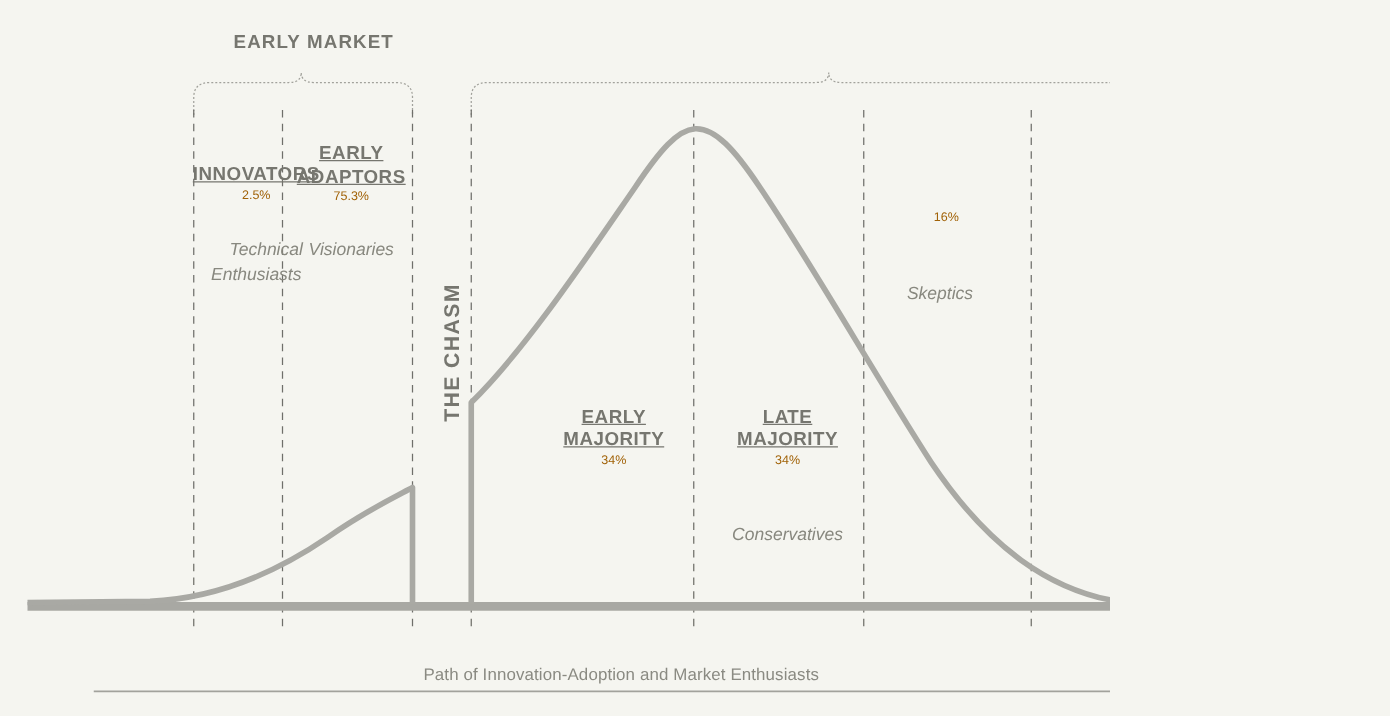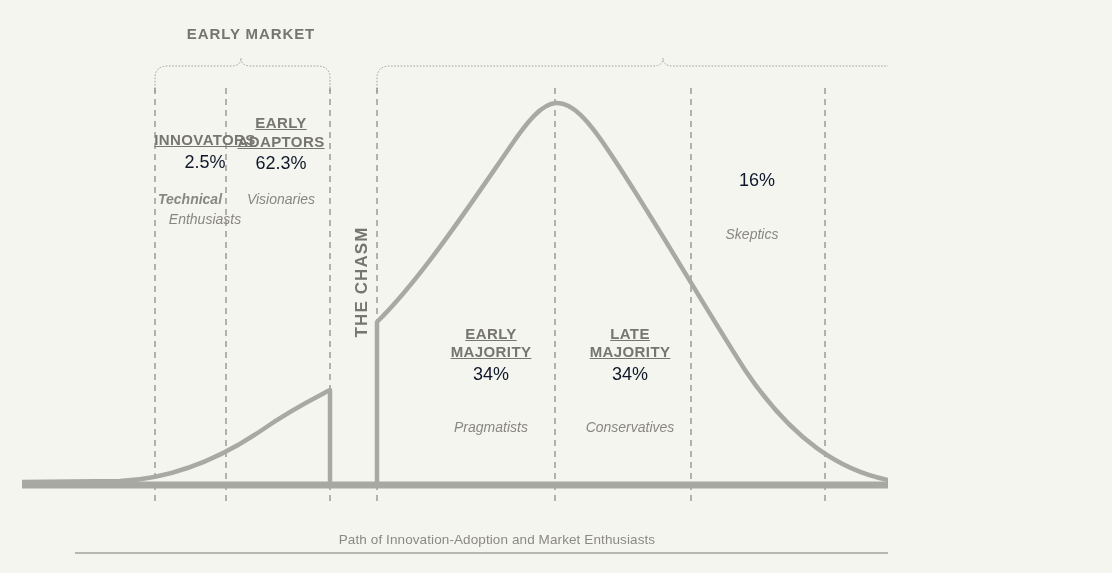--- a/index.html
+++ b/index.html
@@ -36,23 +36,23 @@
     color: #76766f;
   }
   .seg-name {
     font-size: 15px;
     font-weight: bold;
     letter-spacing: 0.4px;
     color: #76766f;
     text-decoration: underline;
   }
   .seg-pct {
-    font-size: 18px;
+    font-size: 10px;
     font-weight: normal;
-    color: #0f172a;
+    color: #a16207;
   }
   .seg-alias {
     font-size: 14px;
     font-style: italic;
     color: #88887f;
   }
   .chasm {
     position: absolute;
     font-size: 17px;
     font-weight: bold;
@@ -101,32 +101,31 @@
     <polygon points="955,546 974,553.5 955,561" fill="#a2a29c"></polygon>
   </svg>
 
   <div class="lbl market-title" style="left:151px; top:25px; width:200px;">EARLY MARKET</div>
 
 
   <div class="chasm" style="left:292px; top:272px; width:140px; text-align:center;">THE CHASM</div>
 
   <div class="lbl seg-name" style="left:115px; top:131px; width:180px;">INNOVATORS</div>
   <div class="lbl seg-pct" style="left:115px; top:151px; width:180px;">2.5%</div>
-  <div class="lbl seg-alias" style="left:100px; top:191px; width:180px;font-weight:bold;">Technical</div>
+  <div class="lbl seg-alias" style="left:123px; top:191px; width:180px;">Technical</div>
   <div class="lbl seg-alias" style="left:115px; top:211px; width:180px;">Enthusiasts</div>
 
   <div class="lbl seg-name" style="left:210px; top:114px; width:142px;">EARLY</div>
   <div class="lbl seg-name" style="left:210px; top:133px; width:142px;">ADAPTORS</div>
-  <div class="lbl seg-pct" style="left:210px; top:152px; width:142px;">62.3%</div>
+  <div class="lbl seg-pct" style="left:210px; top:152px; width:142px;">75.3%</div>
   <div class="lbl seg-alias" style="left:210px; top:191px; width:142px;">Visionaries</div>
 
   <div class="lbl seg-name" style="left:400px; top:325px; width:182px;">EARLY</div>
   <div class="lbl seg-name" style="left:400px; top:343px; width:182px;">MAJORITY</div>
   <div class="lbl seg-pct" style="left:400px; top:363px; width:182px;">34%</div>
-  <div class="lbl seg-alias" style="left:400px; top:419px; width:182px;">Pragmatists</div>
 
   <div class="lbl seg-name" style="left:540px; top:325px; width:180px;">LATE</div>
   <div class="lbl seg-name" style="left:540px; top:343px; width:180px;">MAJORITY</div>
   <div class="lbl seg-pct" style="left:540px; top:363px; width:180px;">34%</div>
   <div class="lbl seg-alias" style="left:540px; top:419px; width:180px;">Conservatives</div>
 
   <div class="lbl seg-pct" style="left:667px; top:169px; width:180px;">16%</div>
   <div class="lbl seg-alias" style="left:662px; top:226px; width:180px;">Skeptics</div>
 
   <div class="lbl axis-caption" style="left:297px; top:532px; width:400px;">Path of Innovation-Adoption and Market Enthusiasts</div>

